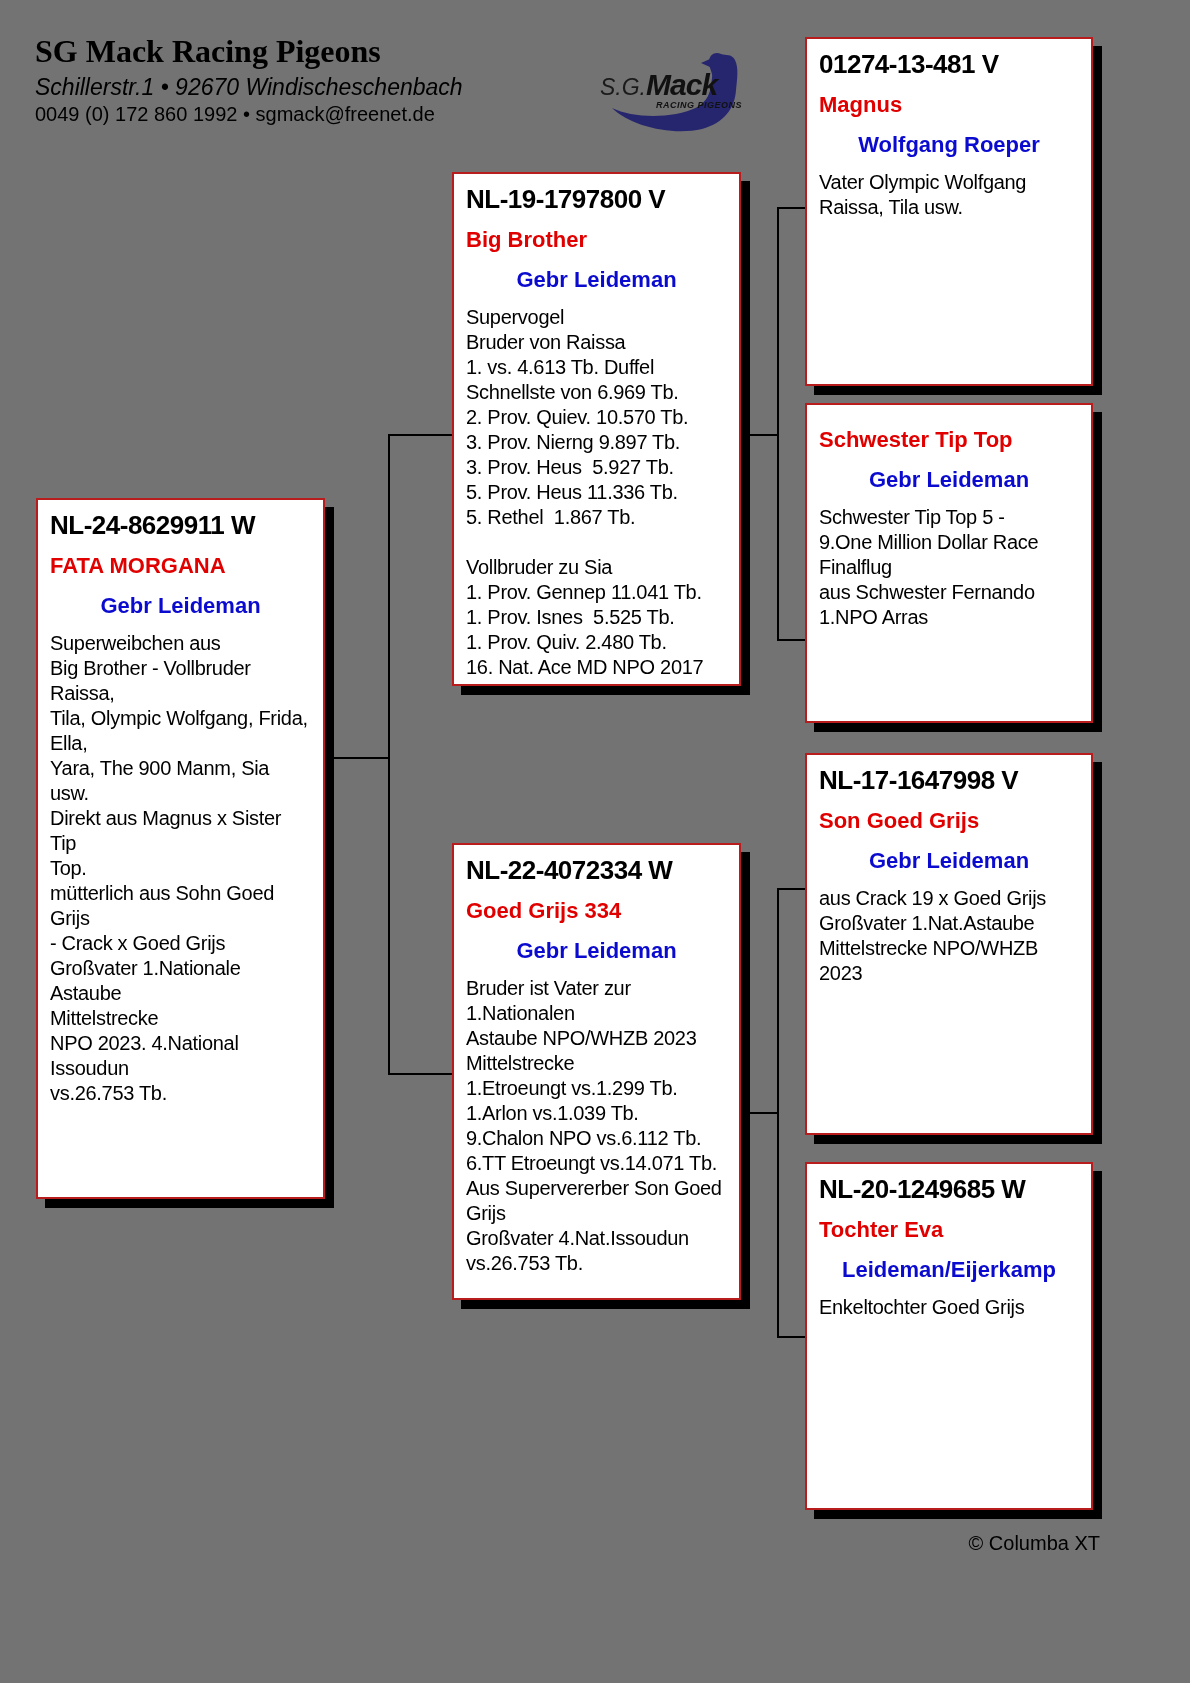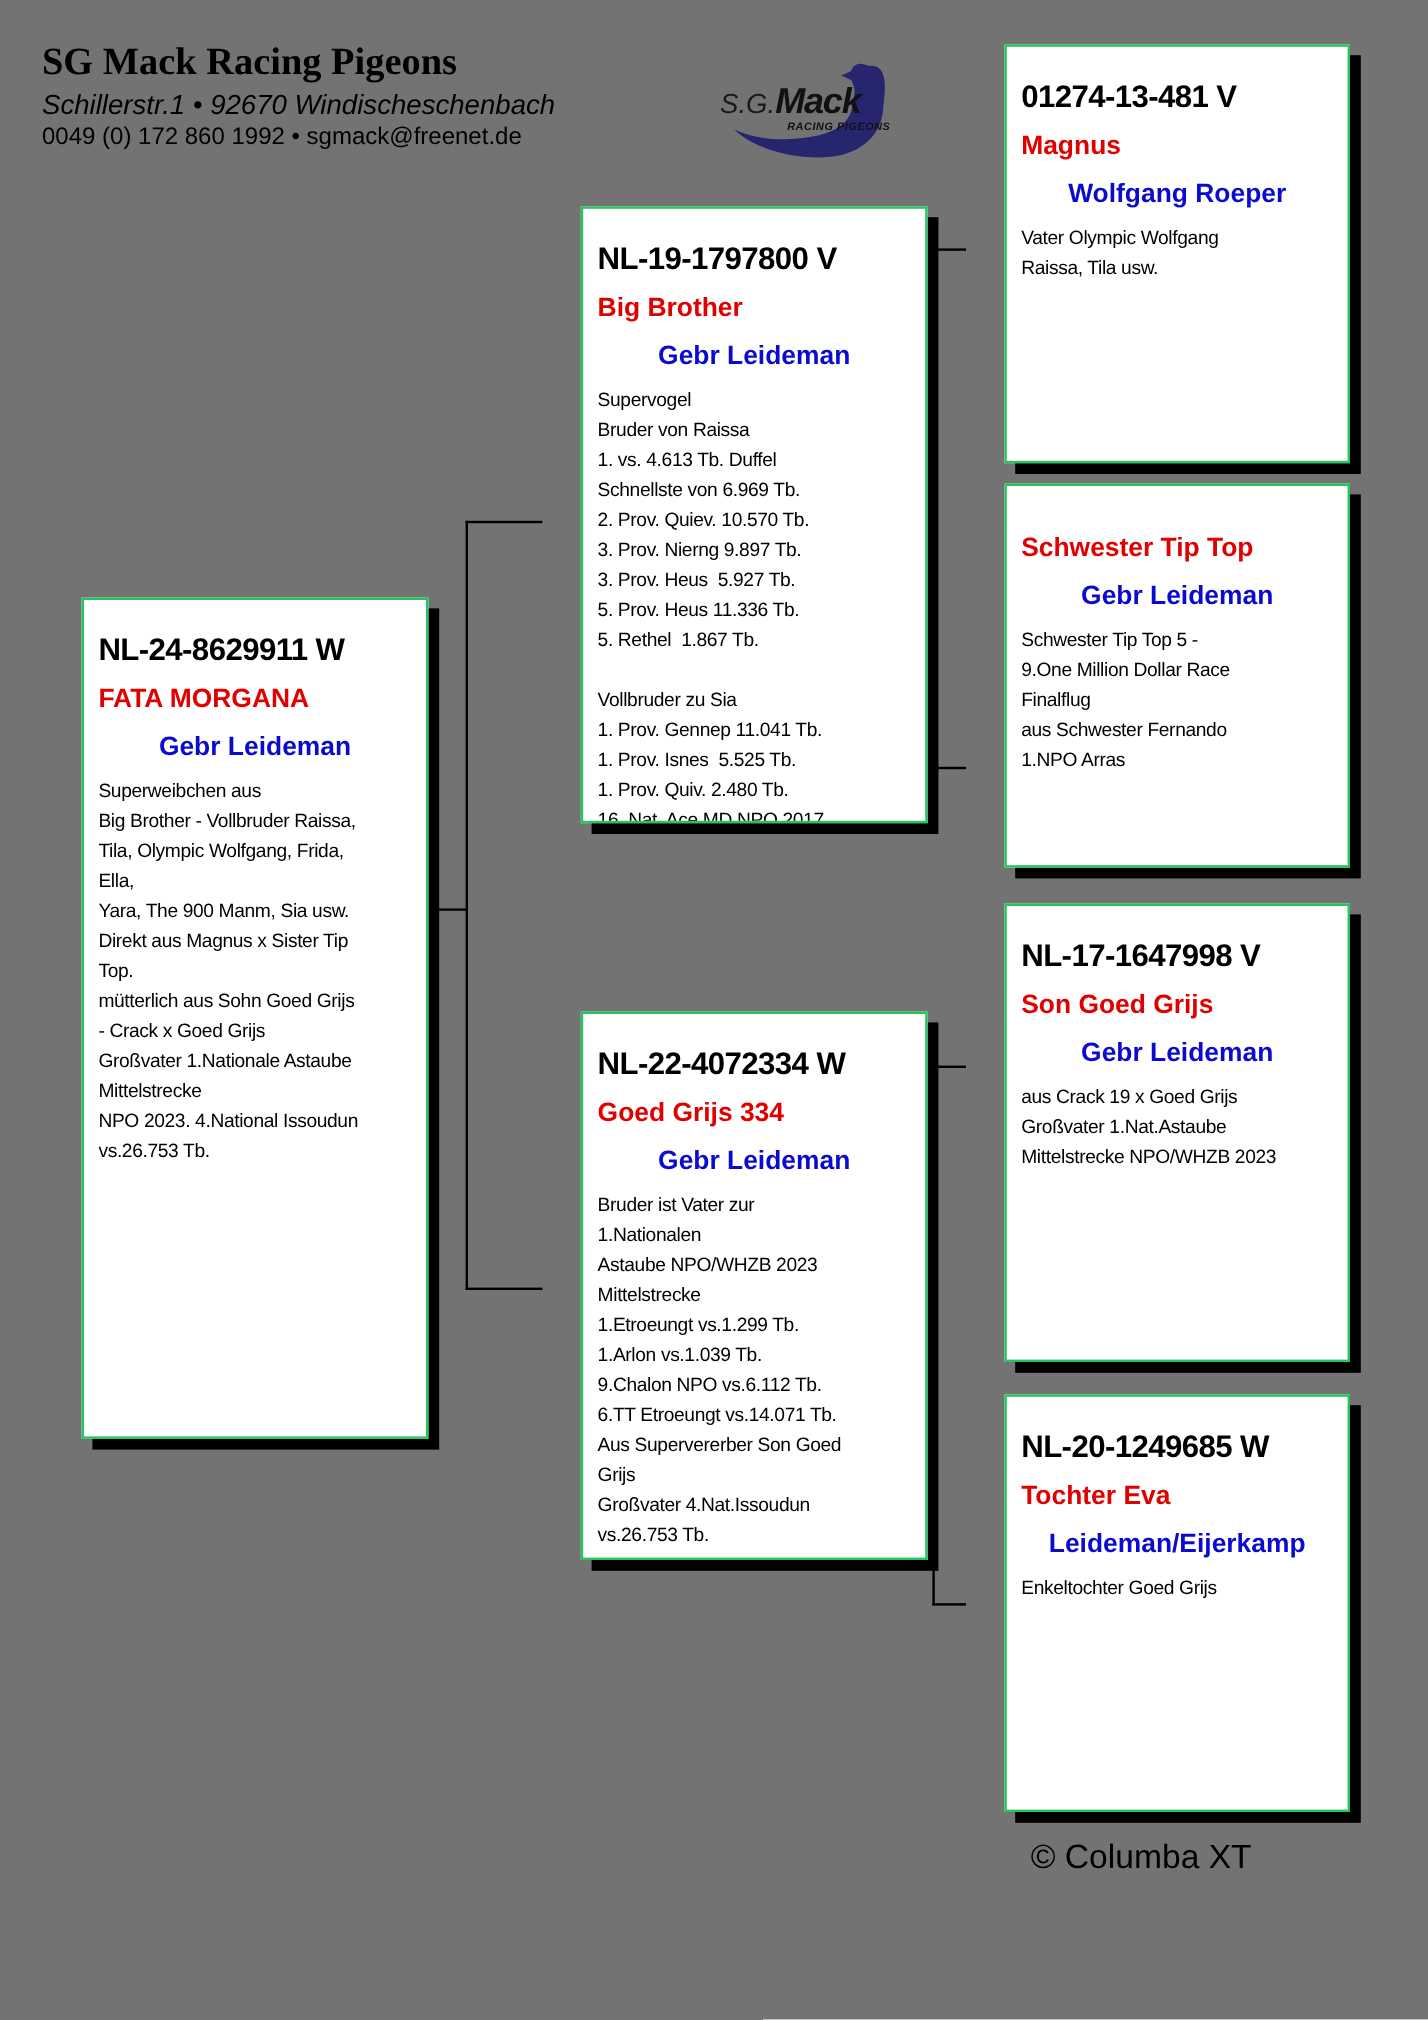--- a/index.html
+++ b/index.html
@@ -13,31 +13,31 @@
   .hdr-contact{position:absolute;left:35px;top:103px;font-size:20px;}
   
   .logo{position:absolute;left:600px;top:50px;width:150px;height:92px;}
   .logo svg{position:absolute;left:0;top:0;}
   .logo-text{position:absolute;left:0;top:18px;font-style:italic;white-space:nowrap;z-index:2;}
   .logo-sg{font-size:23px;color:#1a1a1a;}
   .logo-mack{font-size:30px;font-weight:bold;letter-spacing:-1px;color:#111;}
   .logo-tag{position:absolute;left:56px;top:50px;font-size:9px;font-weight:bold;
             font-style:italic;letter-spacing:.5px;color:#111;z-index:2;}
   
-  .pbox{position:absolute;background:#fff;border:2px solid #22c55e;box-sizing:border-box;
-        box-shadow:9px 9px 0 #000;padding:26px 12px;overflow:hidden;margin-left:32px;}
+  .pbox{position:absolute;background:#fff;border:2px solid #b91c1c;box-sizing:border-box;
+        box-shadow:9px 9px 0 #000;padding:10px 12px;overflow:hidden;}
   .ring{font-size:26px;font-weight:bold;letter-spacing:-0.5px;}
   .pname{font-size:22px;font-weight:bold;color:var(--red);margin-top:12px;}
   .pbreeder{font-size:22px;font-weight:bold;color:var(--blue);margin-top:14px;text-align:center;}
-  .pnotes{font-size:16px;line-height:25px;margin-top:12px;letter-spacing:-0.3px;
+  .pnotes{font-size:20px;line-height:25px;margin-top:12px;letter-spacing:-0.3px;
           white-space:pre-wrap;}
   
   .cline{position:absolute;background:#000;}
   
-  .footer{position:absolute;left:843px;top:1532px;width:200px;text-align:right;font-size:28px;}
+  .footer{position:absolute;left:900px;top:1532px;width:200px;text-align:right;font-size:20px;}
 </style>
 </head>
 <body>
 
 <div class="page">
 
   <div class="hdr-title">SG Mack Racing Pigeons</div>
   <div class="hdr-addr">Schillerstr.1 • 92670 Windischeschenbach</div>
   <div class="hdr-contact">0049 (0) 172 860 1992 • sgmack@freenet.de</div>
 

